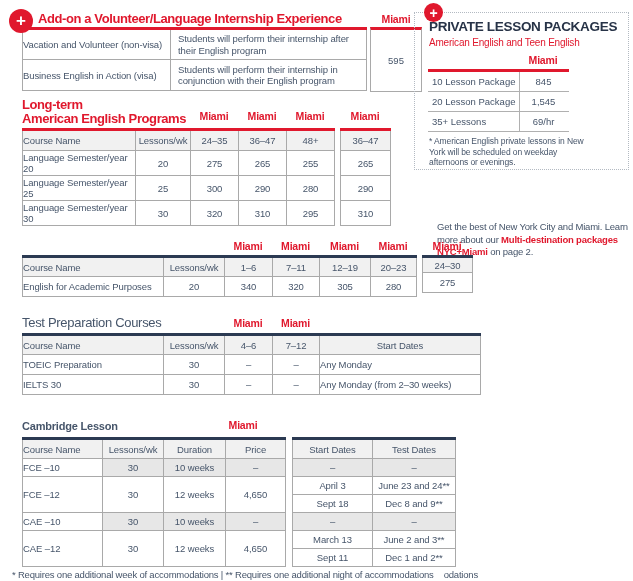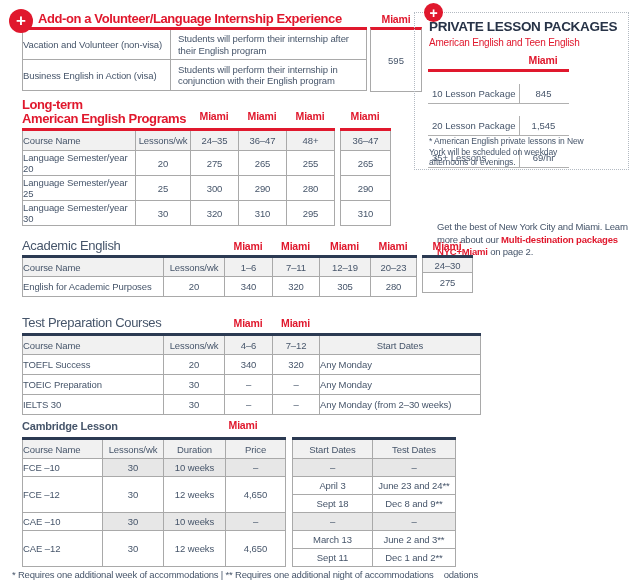--- a/index.html
+++ b/index.html
@@ -22,21 +22,21 @@
   table{border-collapse:collapse;table-layout:fixed;font-size:9.5px;color:var(--navy);letter-spacing:-0.1px;}
   td,th{border:1px solid var(--border);font-weight:normal;overflow:hidden;}
   .bar-red{border-top:3px solid var(--red);}
   .bar-navy{border-top:3px solid var(--rule-navy);}
   th{background:var(--hdrbg);}
   .c{text-align:center;}
   .l{text-align:left;padding-left:0;}
   .shade{background:var(--shade);}
   .ftnote{font-size:8.5px;color:var(--navy);letter-spacing:-0.1px;line-height:1.25;}
   .dotted-box{border:1px dotted #b3bac2;}
-  .pl-row{display:flex;align-items:center;border-bottom:1px solid #b0b0b0;height:20px;margin-top:12px;}
+  .pl-row{display:flex;align-items:center;border-bottom:1px solid #b0b0b0;height:20px;}
   .pl-label{width:92px;padding-left:4px;font-size:9.5px;border-right:1px solid #b0b0b0;height:100%;display:flex;align-items:center;}
   .pl-value{width:47px;text-align:center;font-size:9.5px;}
   .promo{font-size:9.5px;line-height:1.32;letter-spacing:-0.2px;color:var(--navy);margin-top:41px;}
   .promo b{color:var(--red);}
 </style>
 </head>
 <body>
 
 <div class="page">
 
@@ -148,21 +148,20 @@
         </tr>
     <tr style="height:25px">
           <td class="c">290</td>
         </tr>
     <tr style="height:25px">
           <td class="c">310</td>
         </tr>
   </tbody>
     </table>
 
-  <div class="abs title-navy" style="left:22px;top:238px;">Academic English</div>
   <div class="abs city" style="left:224px;top:240px;width:48px;">Miami</div>
   <div class="abs city" style="left:272px;top:240px;width:47px;">Miami</div>
   <div class="abs city" style="left:319px;top:240px;width:51px;">Miami</div>
   <div class="abs city" style="left:370px;top:240px;width:46px;">Miami</div>
   <div class="abs city" style="left:422px;top:240px;width:50px;">Miami</div>
 
   <table class="abs bar-navy" style="left:22px;top:255px;width:394px;">
     <colgroup>
         <col style="width:141px">
         <col style="width:61px">
@@ -218,27 +217,20 @@
       </colgroup>
     <tbody>
         <tr style="height:20px">
       <th class="l">Course Name</th>
       <th class="c">Lessons/wk</th>
       <th class="c">4–6</th>
       <th class="c">7–12</th>
       <th class="c">Start Dates</th>
     </tr>
     <tr style="height:20px">
-      <td class="l">TOEFL Success</td>
-      <td class="c">20</td>
-      <td class="c">340</td>
-      <td class="c">320</td>
-      <td class="l">Any Monday</td>
-    </tr>
-    <tr style="height:20px">
       <td class="l">TOEIC Preparation</td>
       <td class="c">30</td>
       <td class="c">–</td>
       <td class="c">–</td>
       <td class="l">Any Monday</td>
     </tr>
     <tr style="height:20px">
       <td class="l">IELTS 30</td>
       <td class="c">30</td>
       <td class="c">–</td>

